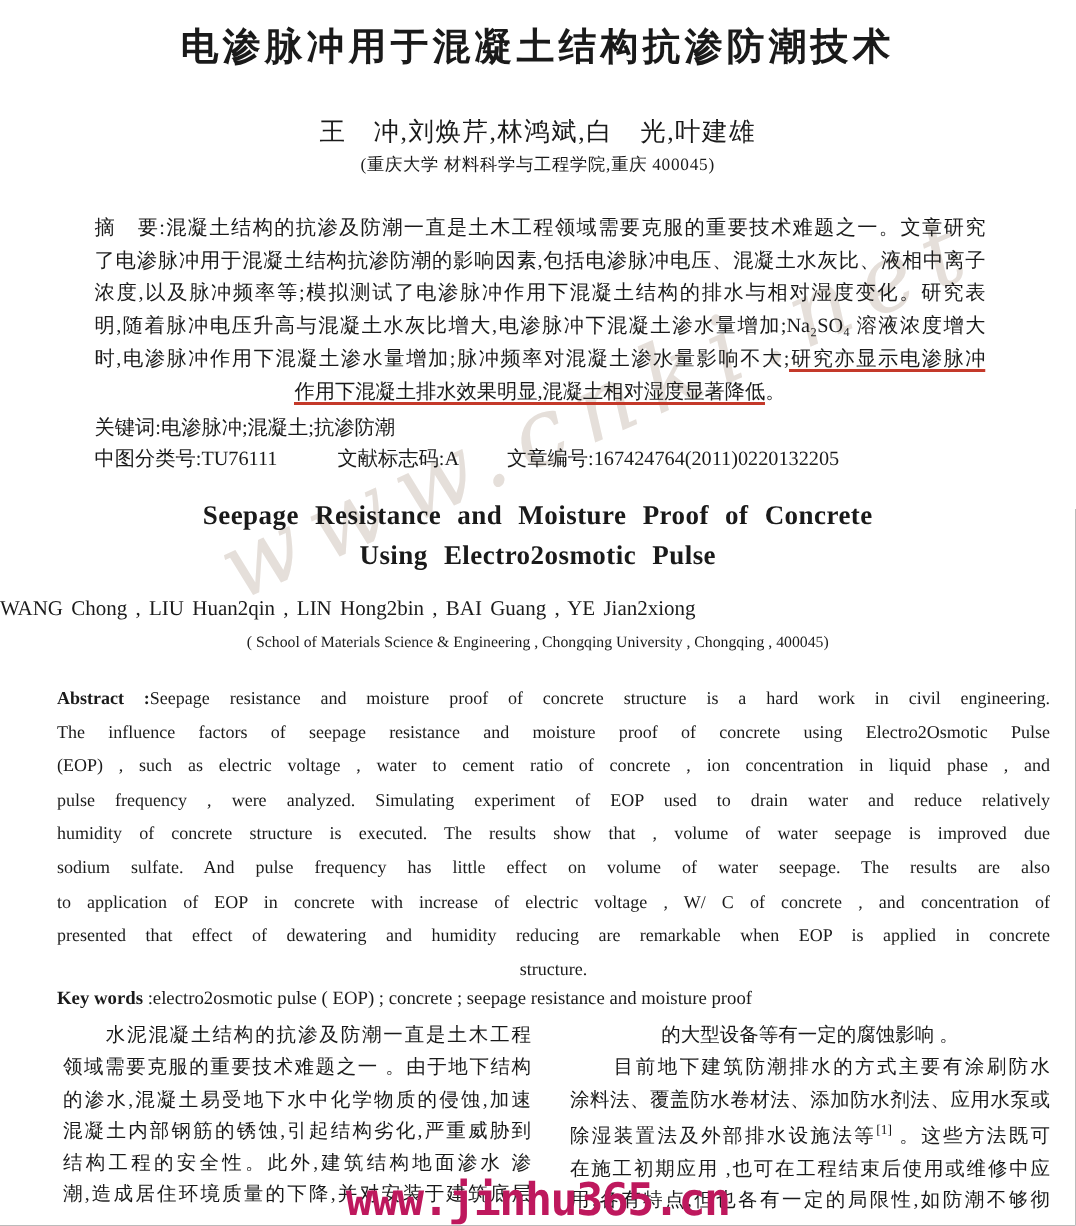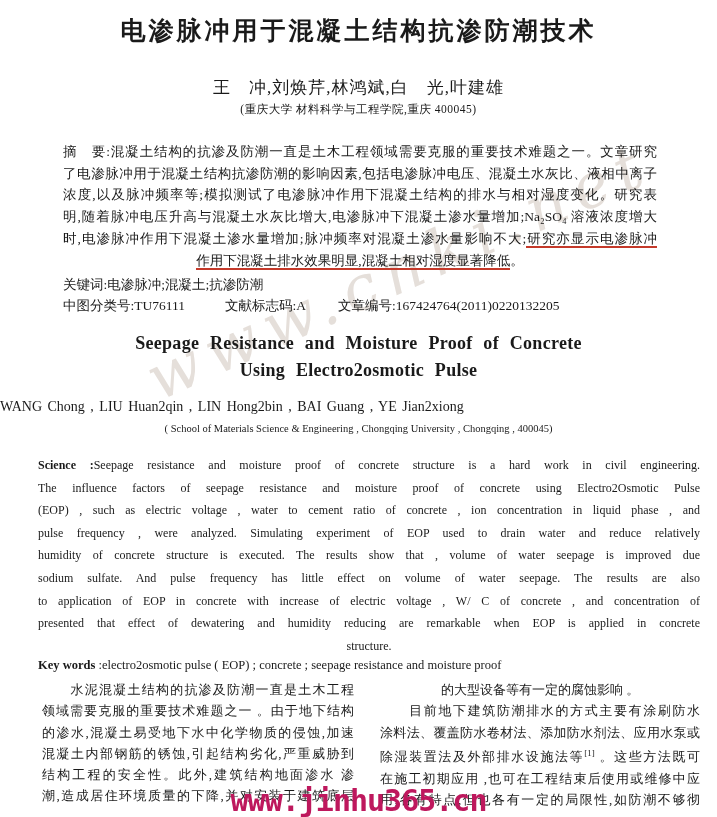--- a/index.html
+++ b/index.html
@@ -130,21 +130,21 @@
   <div class="meta-line">
     <span class="clc">中图分类号:TU76111</span><span class="doccode">文献标志码:A</span><span>文章编号:167424764(2011)0220132205</span>
   </div>
 
   <div class="en-title1">Seepage  Resistance  and  Moisture  Proof  of  Concrete</div>
   <div class="en-title2">Using  Electro2osmotic  Pulse</div>
   <div class="en-authors">WANG Chong ,  LIU Huan2qin ,  LIN Hong2bin ,  BAI Guang ,  YE Jian2xiong</div>
   <div class="en-affil">( School of  Materials Science  &amp;  Engineering ,  Chongqing University ,  Chongqing , 400045)</div>
 
   <div class="en-abs just">
-      <div class="line"><span class="b">Science :</span><span>Seepage resistance and moisture proof of concrete structure is a hard  work in civil engineering.</span><wbr></div>
+      <div class="line"><span class="b">Abstract :</span><span>Seepage resistance and moisture proof of concrete structure is a hard  work in civil engineering.</span><wbr></div>
       <div class="line"><span>The influence factors of seepage resistance and moisture proof of concrete using  Electro2Osmotic Pulse</span><wbr></div>
       <div class="line"><span>(EOP) , such as electric voltage , water to cement ratio of concrete , ion concentration in liquid phase , and</span><wbr></div>
       <div class="line"><span>pulse frequency , were analyzed.  Simulating experiment of EOP used to drain water and reduce relatively</span><wbr></div>
       <div class="line"><span>humidity of concrete structure is executed.  The results show that , volume of water seepage is improved due</span><wbr></div>
       <div class="line"><span>sodium sulfate.  And pulse frequency has little effect on volume of water seepage.  The results are also</span><wbr></div>
       <div class="line"><span>to application of EOP in concrete with increase of electric voltage , W/ C of concrete , and concentration of</span><wbr></div>
       <div class="line"><span>presented that effect of dewatering and humidity reducing are remarkable when EOP is applied in concrete</span><wbr></div>
       <div class="line no-just"><span>structure.</span><wbr></div>
     </div>
 

